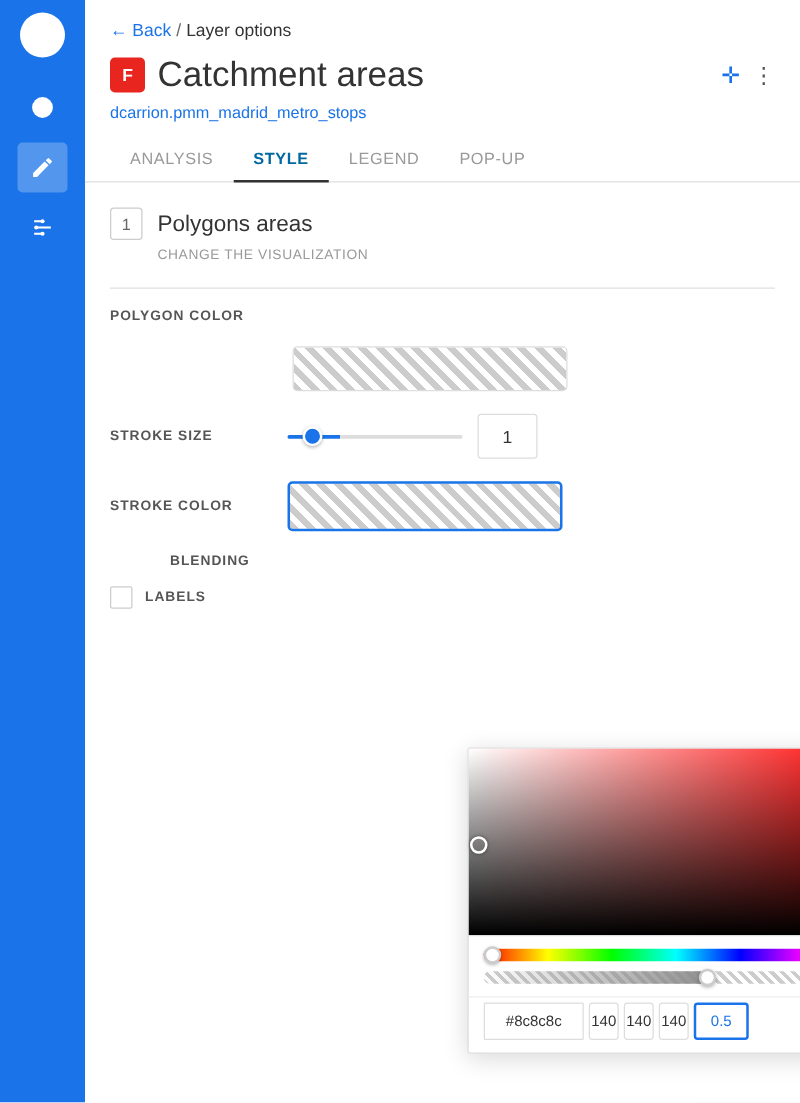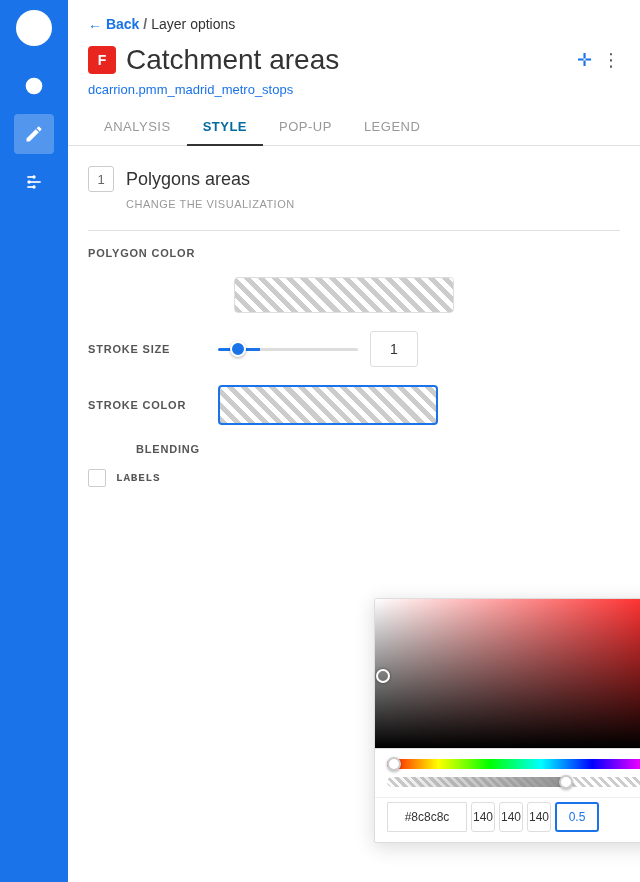--- a/index.html
+++ b/index.html
@@ -53,21 +53,21 @@
 
     .back-nav {
       display: flex;
       align-items: center;
       padding: 16px 20px 8px;
       font-size: 14px;
       color: #1a73e8;
       gap: 4px;
     }
 
-    .back-nav span { cursor: pointer; font-weight: bold; }
+    .back-nav span { cursor: pointer; }
     .back-nav .separator { color: #666; }
     .back-nav .current { color: #333; font-weight: 500; }
 
     .header-row {
       display: flex;
       align-items: center;
       padding: 4px 20px 4px;
       gap: 10px;
     }
 
@@ -157,21 +157,21 @@
       letter-spacing: 0.5px;
       padding-left: 38px;
       margin-bottom: 20px;
       text-transform: uppercase;
     }
 
     .option-row {
       display: flex;
       align-items: center;
       margin-bottom: 18px;
-      gap: 0;
+      gap: 12px;
     }
 
     .option-label {
       font-size: 11px;
       font-weight: 700;
       color: #555;
       letter-spacing: 0.8px;
       text-transform: uppercase;
       width: 130px;
       flex-shrink: 0;
@@ -284,21 +284,20 @@
       display: flex;
       align-items: center;
       margin-bottom: 14px;
       padding-left: 48px;
     }
 
     .labels-row {
       display: flex;
       align-items: center;
       gap: 10px;
-      font-family: Liberation Mono, monospace;
     }
 
     .checkbox {
       width: 18px; height: 18px;
       border: 1px solid #ccc;
       border-radius: 2px;
       background: white;
       cursor: pointer;
     }
 
@@ -524,22 +523,22 @@
       <span style="color:#1a73e8;font-size:18px;">✛</span>
       <span style="color:#555;font-size:18px;">⋮</span>
     </div>
   </div>
 
   <div class="subtitle">dcarrion.pmm_madrid_metro_stops</div>
 
   <div class="tabs">
     <div class="tab">ANALYSIS</div>
     <div class="tab active">STYLE</div>
+    <div class="tab">LEGEND</div>
     <div class="tab">POP-UP</div>
-    <div class="tab">LEGEND</div>
   </div>
 
   <div class="content">
 
     <div class="section-header">
       <div class="step-badge">1</div>
       <div class="section-title">Polygons areas</div>
     </div>
 
     <div class="change-vis-link">CHANGE THE VISUALIZATION</div>

